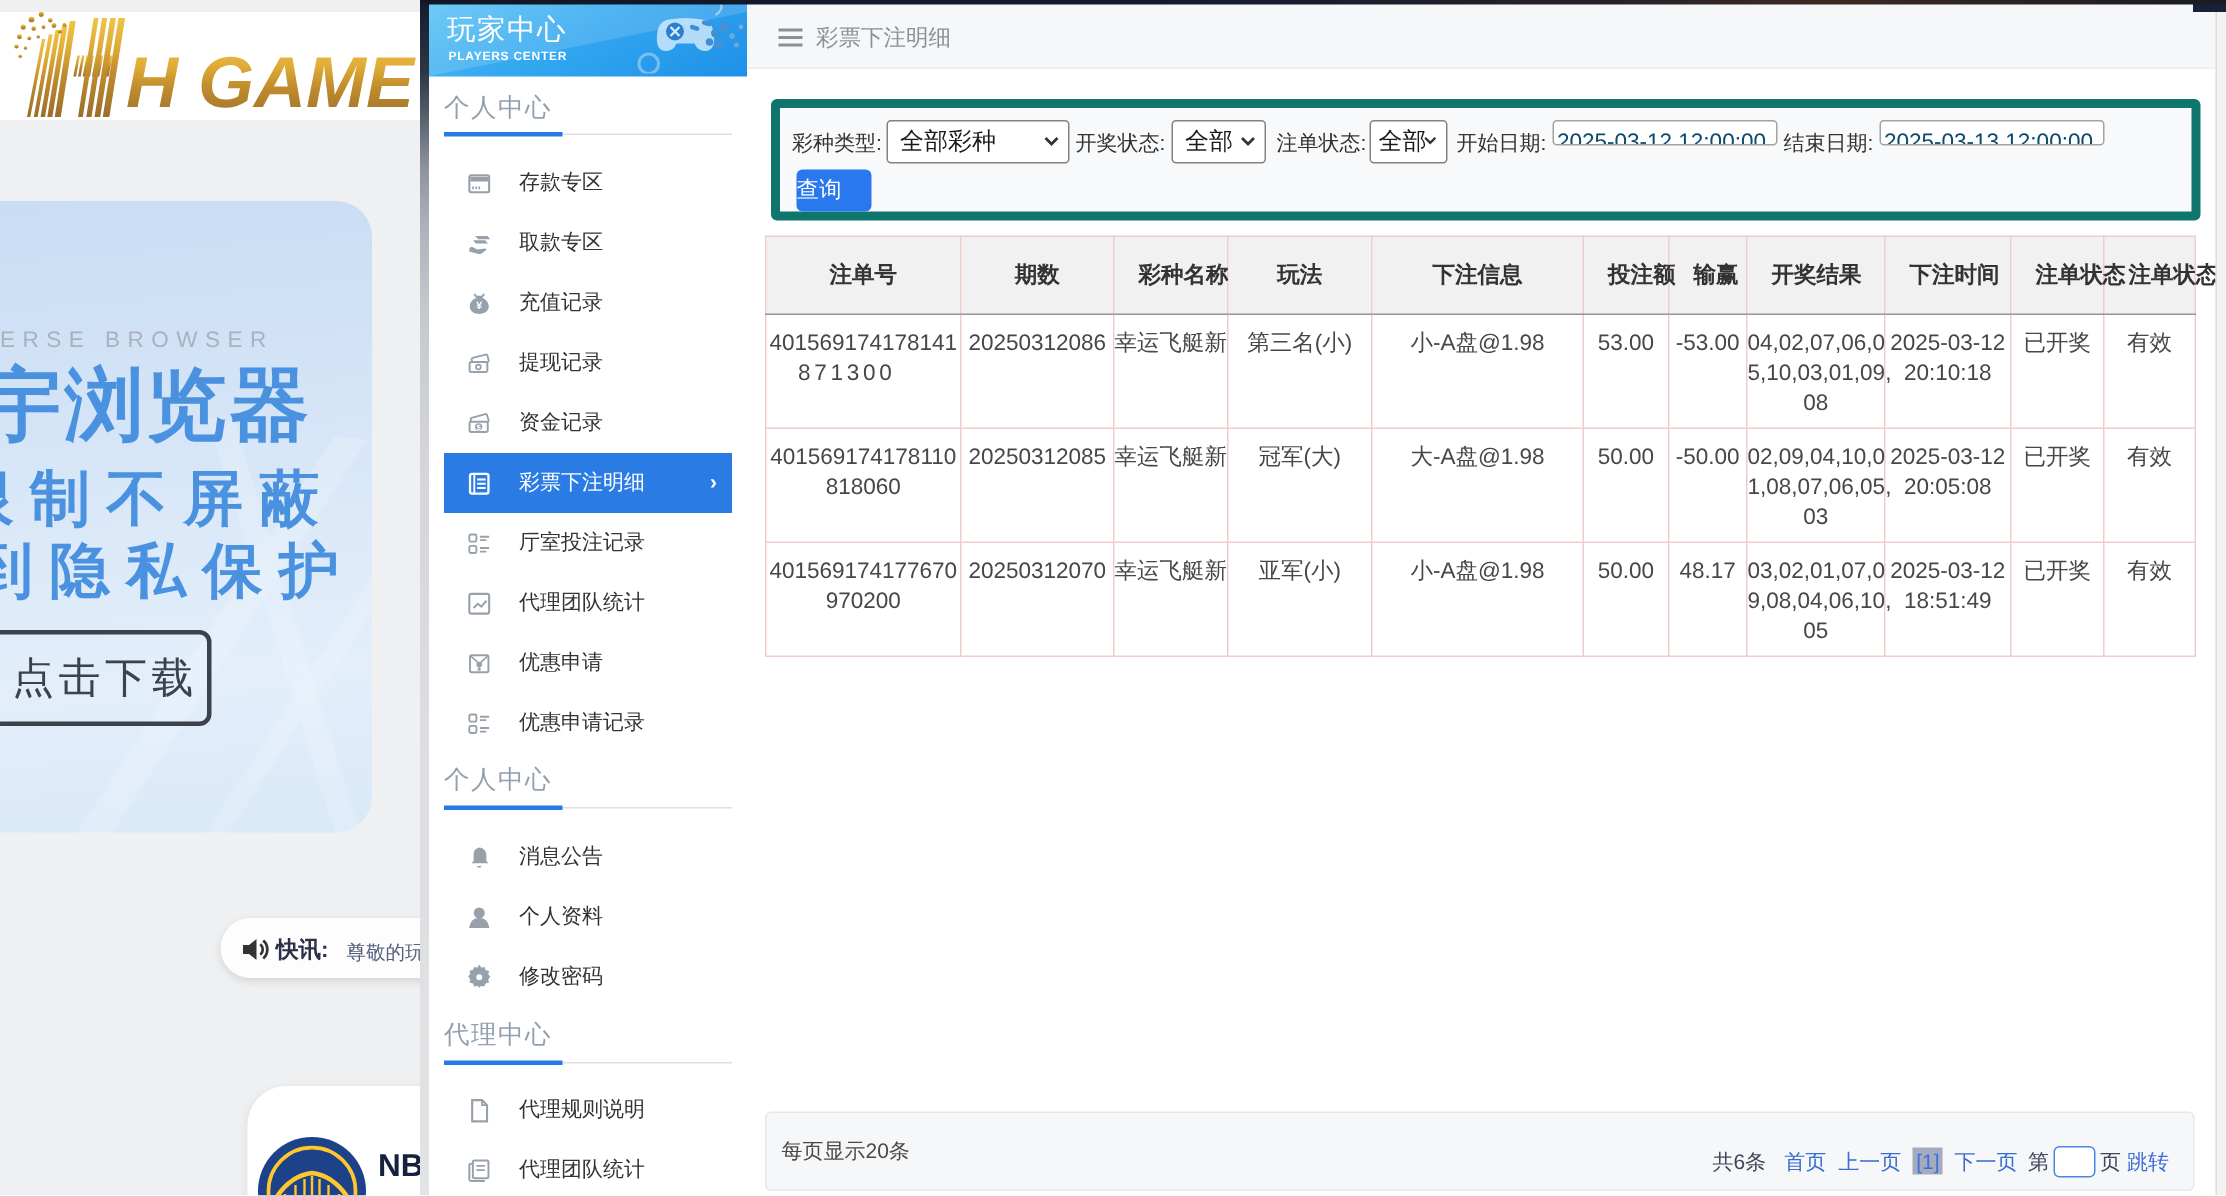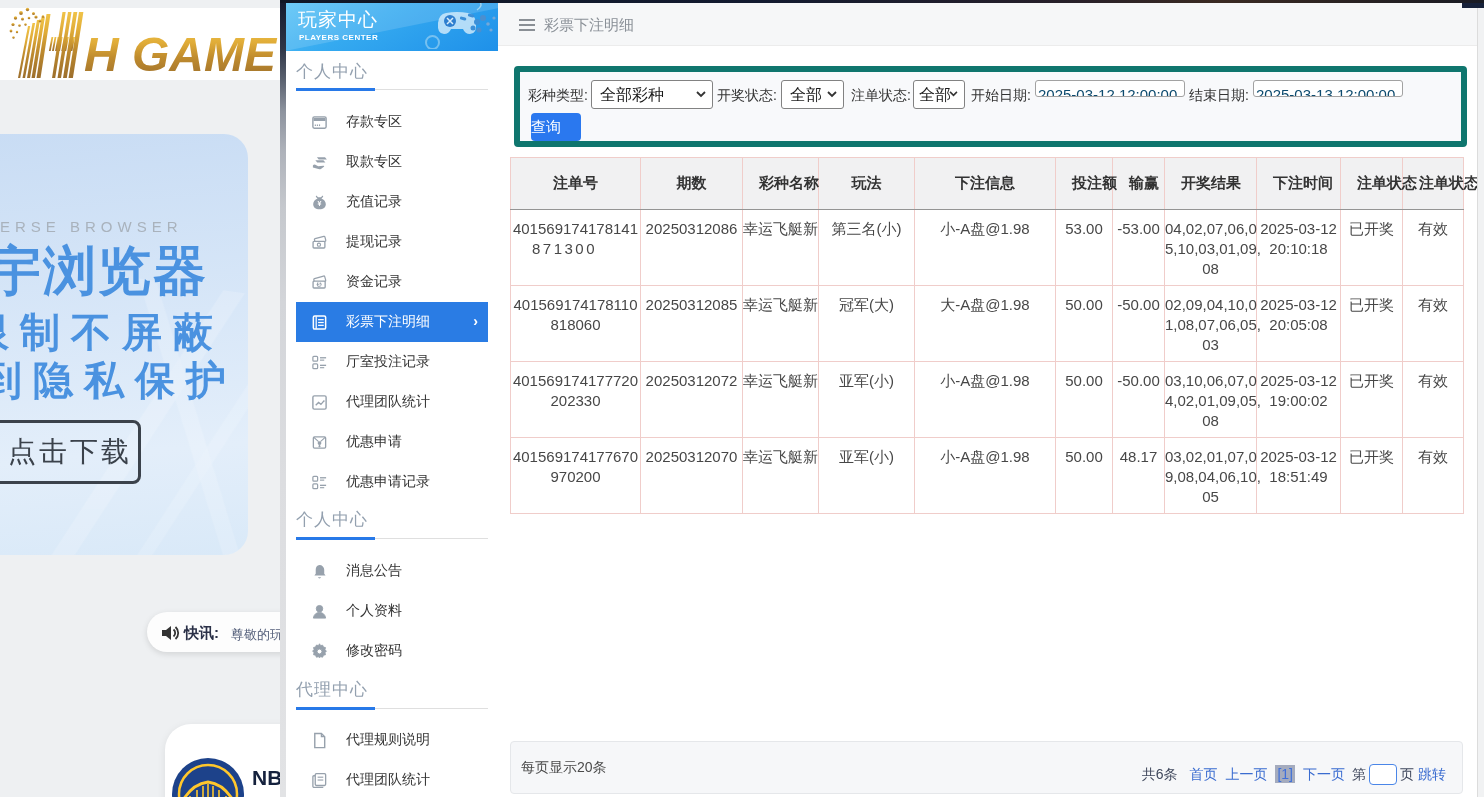--- a/index.html
+++ b/index.html
@@ -400,33 +400,20 @@
           <td>冠军(大)</td>
           <td>大-A盘@1.98</td>
           <td>50.00</td>
           <td>-50.00</td>
           <td>02,09,04,10,0<br>1,08,07,06,05,<br>03</td>
           <td>2025-03-12<br>20:05:08</td>
           <td>已开奖</td>
           <td>有效</td>
         </tr>
 <tr>
-          <td>401569174177720<br>202330</td>
-          <td>20250312072</td>
-          <td>幸运飞艇新</td>
-          <td>亚军(小)</td>
-          <td>小-A盘@1.98</td>
-          <td>50.00</td>
-          <td>-50.00</td>
-          <td>03,10,06,07,0<br>4,02,01,09,05,<br>08</td>
-          <td>2025-03-12<br>19:00:02</td>
-          <td>已开奖</td>
-          <td>有效</td>
-        </tr>
-<tr>
           <td>401569174177670<br>970200</td>
           <td>20250312070</td>
           <td>幸运飞艇新</td>
           <td>亚军(小)</td>
           <td>小-A盘@1.98</td>
           <td>50.00</td>
           <td>48.17</td>
           <td>03,02,01,07,0<br>9,08,04,06,10,<br>05</td>
           <td>2025-03-12<br>18:51:49</td>
           <td>已开奖</td>

